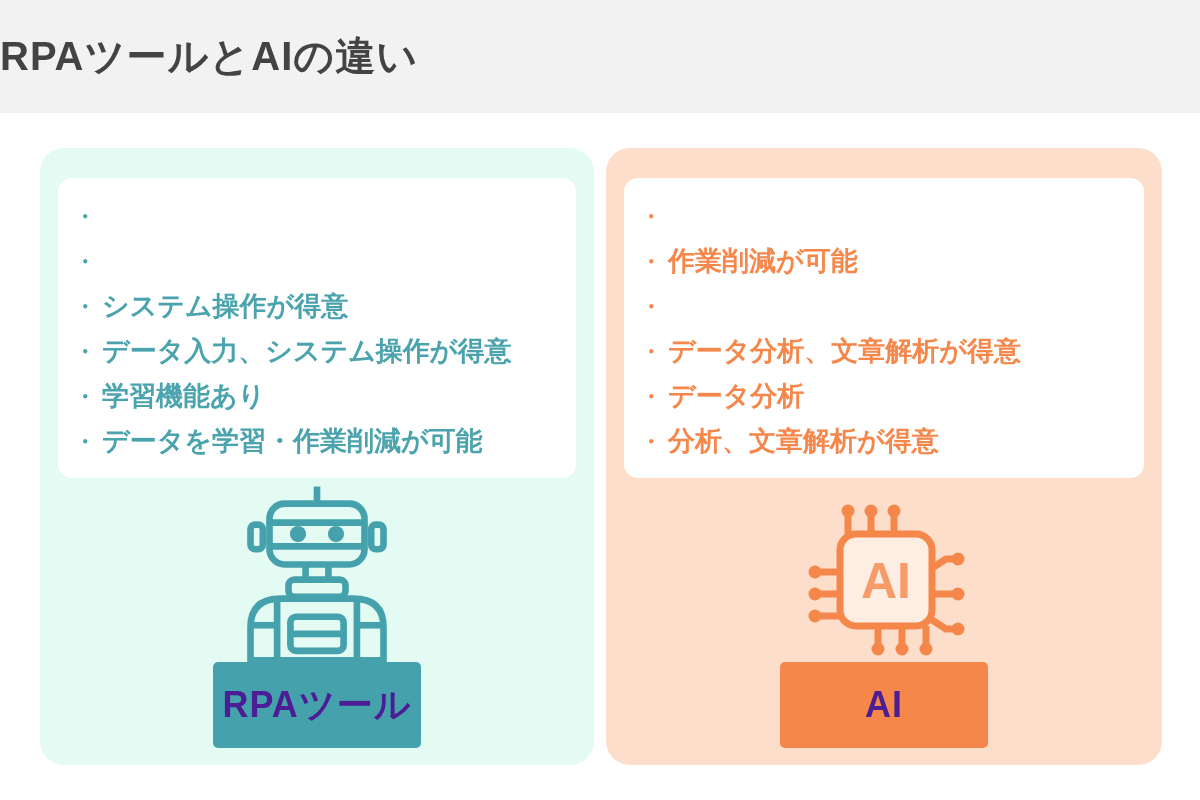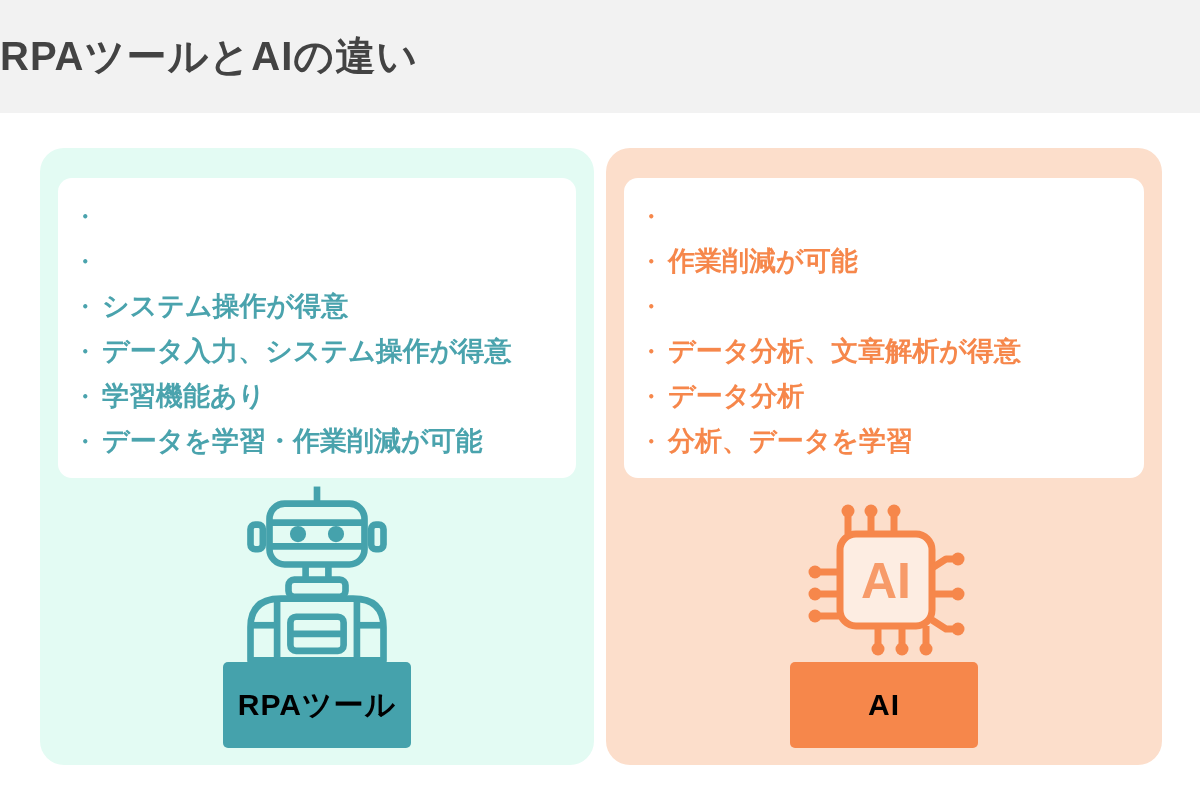--- a/index.html
+++ b/index.html
@@ -29,22 +29,22 @@
   .rpa .feature-item{color:var(--rpa-text);}
   .ai .feature-item{color:var(--ai-text);}
   .bullet{font-size:22px;margin-right:6px;flex:0 0 auto;}
 
   .icon-wrap{position:absolute;left:50%;transform:translateX(-50%);}
   .rpa .icon-wrap{top:334px;width:152px;height:182px;color:var(--rpa-accent);}
   .ai .icon-wrap{top:354px;width:172px;height:156px;color:var(--ai-accent);}
   .icon-wrap svg{display:block;width:100%;height:100%;}
 
   .label-box{position:absolute;left:50%;transform:translateX(-50%);top:514px;
-    width:188px;height:86px;border-radius:5px;display:flex;align-items:center;
-    justify-content:center;color:#000000;font-size:30px;font-weight:700;letter-spacing:1px;}
+    width:208px;height:86px;border-radius:5px;display:flex;align-items:center;
+    justify-content:center;color:#4c1d95;font-size:36px;font-weight:700;letter-spacing:1px;}
   .rpa .label-box{background:var(--rpa-accent);}
   .ai .label-box{background:var(--ai-accent);}
 
   .chip-text{font-family:"Liberation Sans","DejaVu Sans",sans-serif;font-weight:700;}
 </style>
 </head>
 <body>
 
 <div class="page">
 
@@ -134,21 +134,21 @@
             <span class="item-text">データ分析、文章解析が得意</span>
           </li>
 
           <li class="feature-item">
             <span class="bullet">・</span>
             <span class="item-text">データ分析</span>
           </li>
 
           <li class="feature-item">
             <span class="bullet">・</span>
-            <span class="item-text">分析、データを学習</span>
+            <span class="item-text">分析、文章解析が得意</span>
           </li>
         </ul>
     </div>
 
     <div class="icon-wrap">
       <svg viewBox="0 0 172 156" fill="none" stroke="currentColor" stroke-width="7" stroke-linejoin="round">
         <rect x="42" y="32" width="92" height="92" rx="16" fill="rgba(255,255,255,0.45)"></rect>
         <line x1="50" y1="32" x2="50" y2="12"></line>
           <circle cx="50" cy="9" r="6.5" fill="currentColor" stroke="none"></circle>
         <line x1="73" y1="32" x2="73" y2="12"></line>

